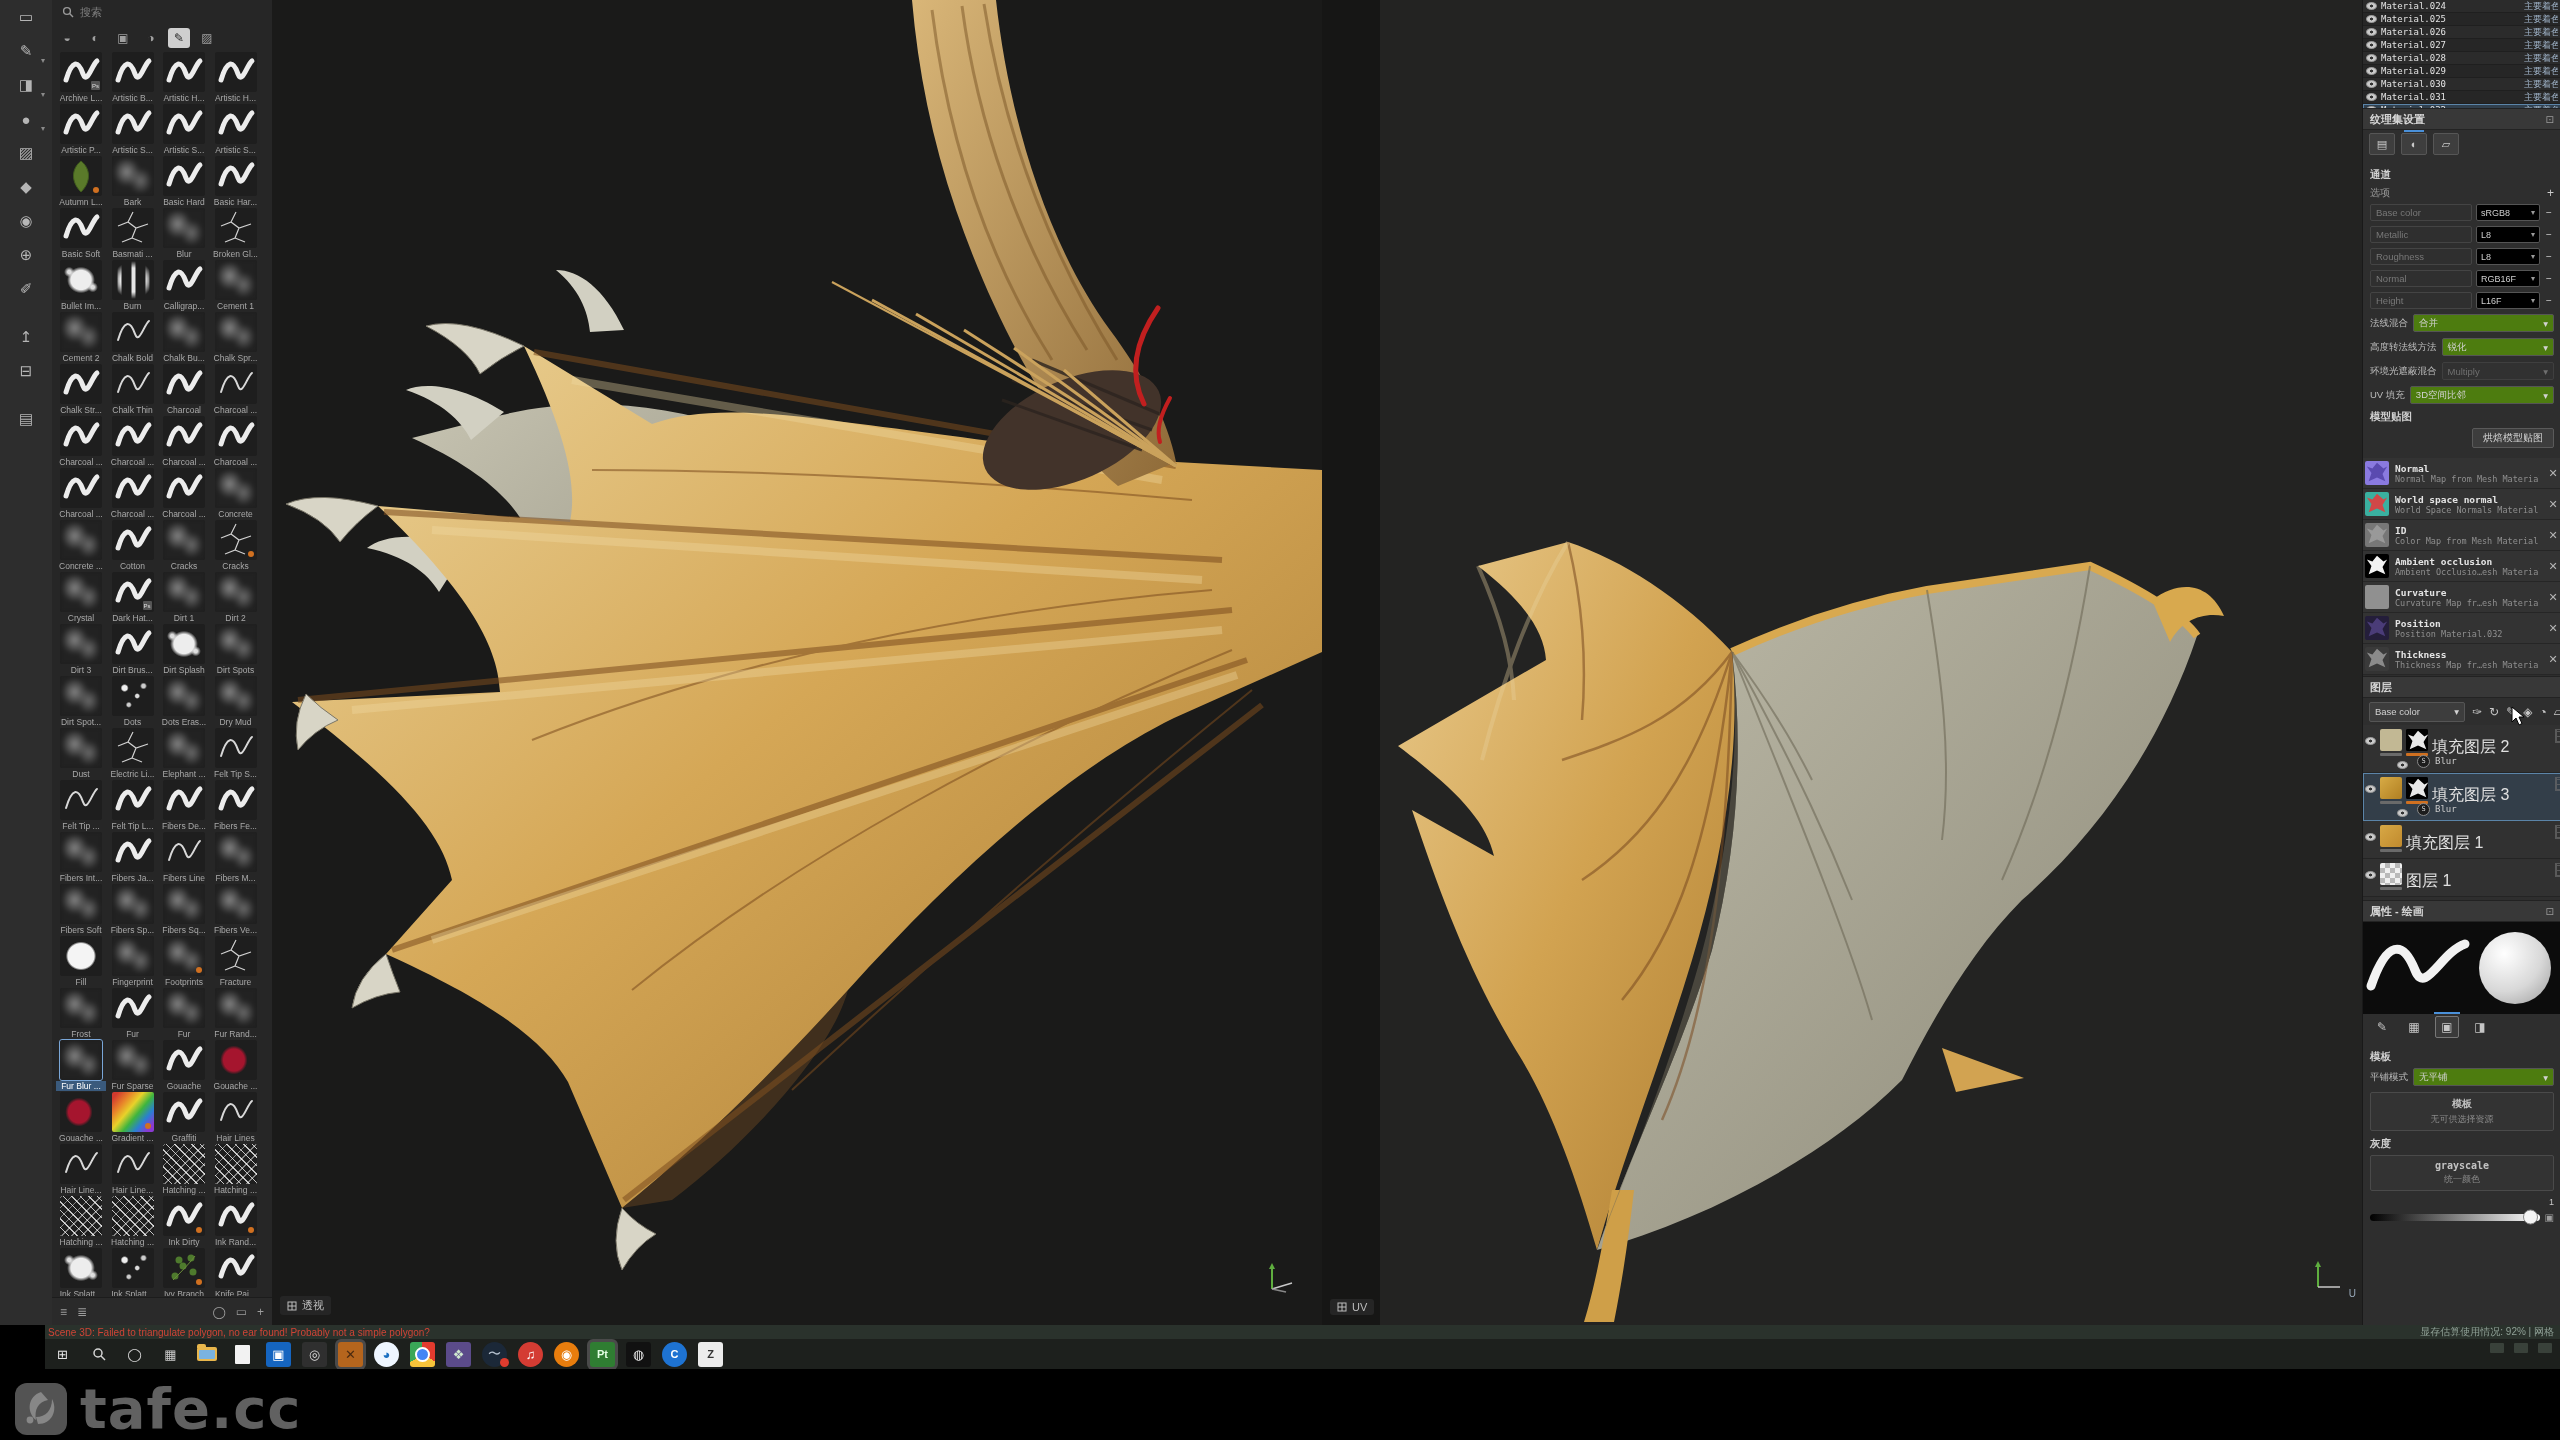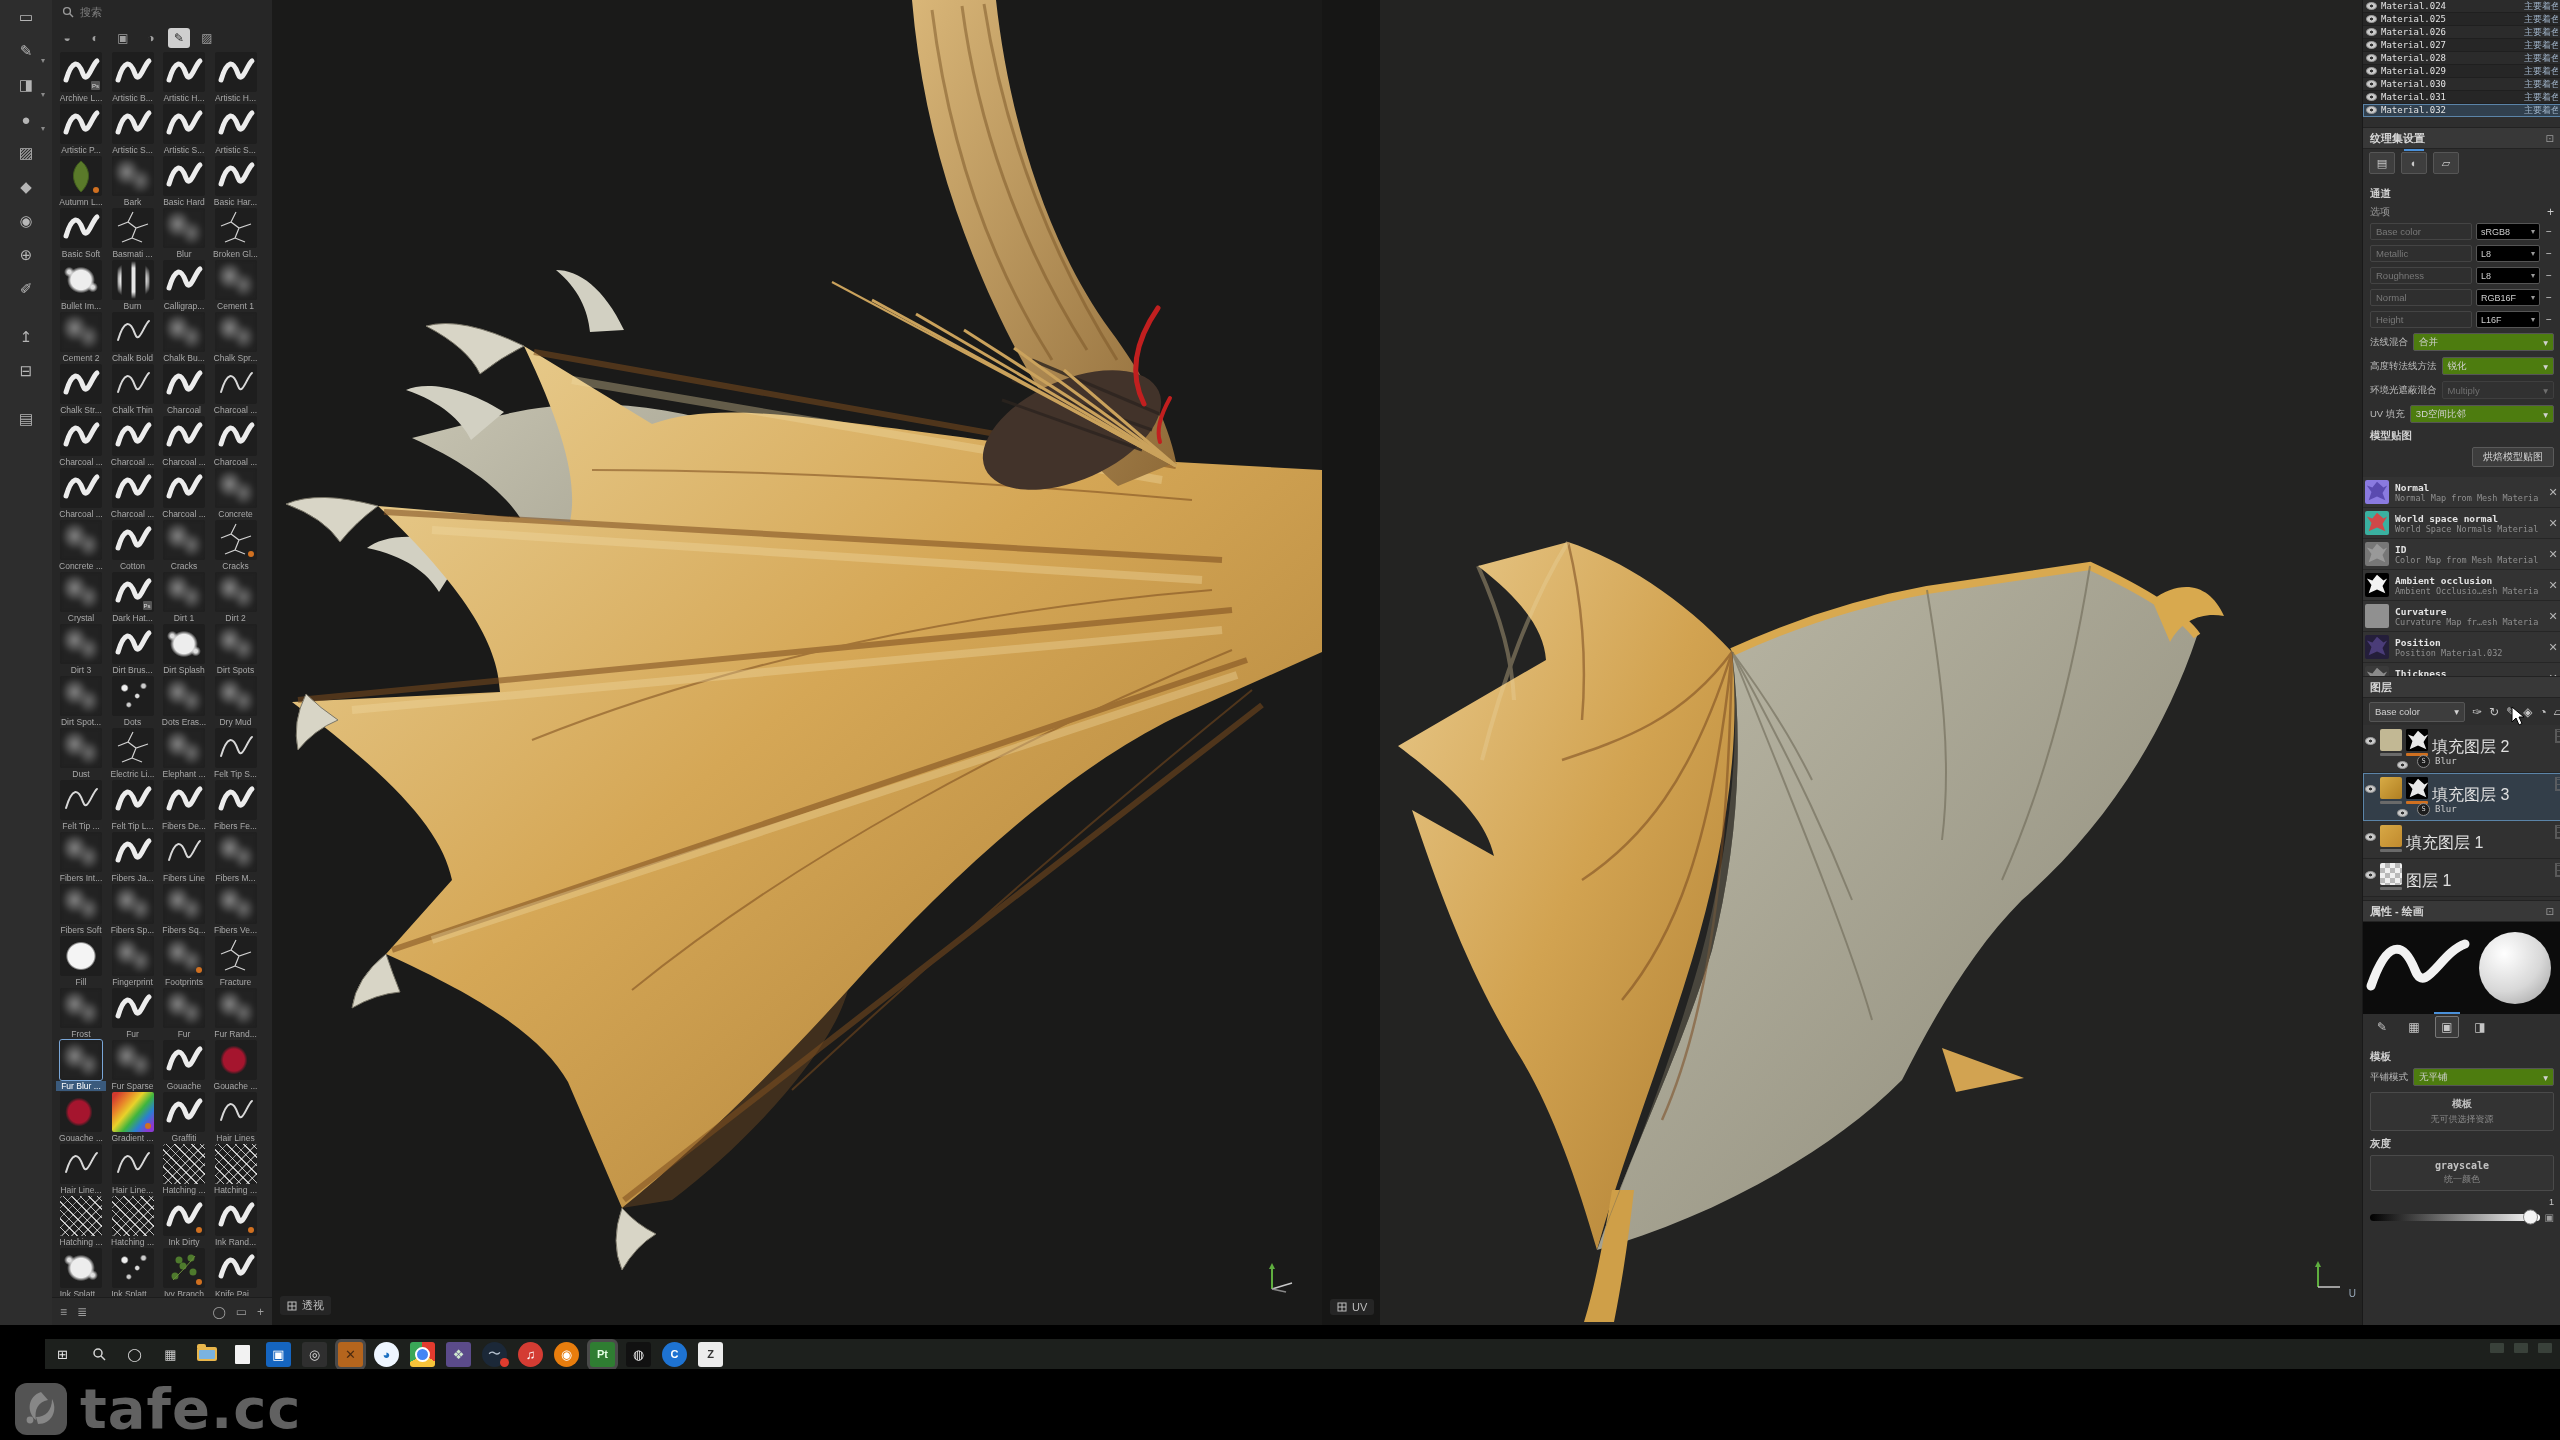--- a/index.html
+++ b/index.html
@@ -80,21 +80,21 @@
   
   #materials{position:absolute;left:0;top:0;width:198px;height:117px;overflow:hidden;background:#262626;}
   .matrow{height:12px;display:flex;align-items:center;gap:4px;padding:0 3px;border-bottom:1px solid #1f1f1f;}
   .matrow:nth-child(odd){background:#2b2b2b;}
   .matrow .mname{color:#e2e2e2;font-family:"DejaVu Sans Mono",monospace;font-size:9px;white-space:nowrap;}
   .matrow .mshader{margin-left:auto;color:#9fb3c8;font-size:9px;white-space:nowrap;overflow:hidden;width:34px;}
   .matrow.selected{outline:1px solid #5b84a8;outline-offset:-1px;background:#31404e;}
   .eye{width:9px;height:6px;border-radius:50%;background:radial-gradient(circle at 50% 50%,#333 25%,#c9c9c9 30%);
     border:1px solid #9a9a9a;flex:none;}
   
-  #tss{position:absolute;left:0;top:127px;width:198px;}
+  #tss{position:absolute;left:0;top:108px;width:198px;}
   #tsstabs{height:28px;display:flex;align-items:center;gap:6px;padding-left:6px;}
   .tstab{position:relative;width:24px;height:20px;background:#3e3e3e;border:1px solid #565656;border-radius:2px;
     display:flex;align-items:center;justify-content:center;color:#c9c9c9;font-size:11px;}
   .tstab.active::before{content:"";position:absolute;left:2px;right:2px;top:-4px;height:2px;background:#4a90d9;}
   .panelpad{padding:4px 7px;}
   .secttitle{color:#d0d0d0;font-weight:bold;font-size:10.5px;margin:6px 0 4px;}
   .subrow{display:flex;align-items:center;color:#9a9a9a;font-size:10px;margin:2px 0 4px;}
   .subrow .plus{margin-left:auto;color:#cdcdcd;font-size:12px;}
   .chrow{display:flex;align-items:center;gap:4px;margin-bottom:5px;}
   .chname{flex:1;height:15px;background:#2f2f2f;border:1px solid #444;border-radius:2px;color:#787878;
@@ -1504,20 +1504,24 @@
           <span class="gsicon">▣</span>
         </div>
       </div>
     </div>
 
     <svg class="cursor-arrow" style="left:148px;top:706px;" width="15" height="20" viewBox="0 0 15 20">
       <path d="M1,1 L1,16 L5,12 L8,19 L11,17.5 L8,11 L13,11 Z" fill="#fff" stroke="#000" stroke-width="1"></path>
     </svg>
   </div>
 
+  <div id="statusbar" class="abs">
+    <span class="err">Scene 3D: Failed to triangulate polygon, no ear found!  Probably not a simple polygon?</span>
+    <span class="vram">显存估算使用情况:  92%  |  网格</span>
+  </div>
 
   <div id="taskbar" class="abs">
       <div class="tbicon" style="color: rgb(230, 230, 230);">
         <span>⊞</span>
       </div>
       <div class="tbicon">
         <svg width="14" height="14" viewBox="0 0 14 14">
           <circle cx="6" cy="6" r="4" fill="none" stroke="#d5d5d5" stroke-width="1.5"></circle>
           <line x1="9" y1="9" x2="13" y2="13" stroke="#d5d5d5" stroke-width="1.5"></line>
         </svg>

